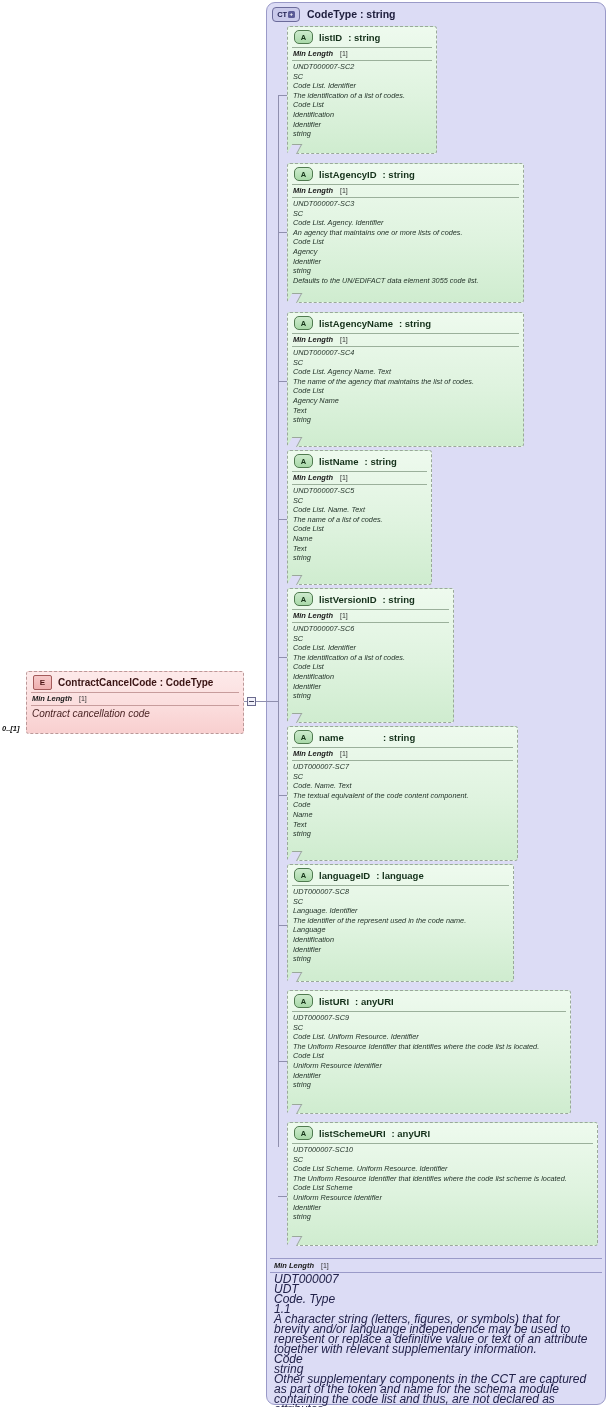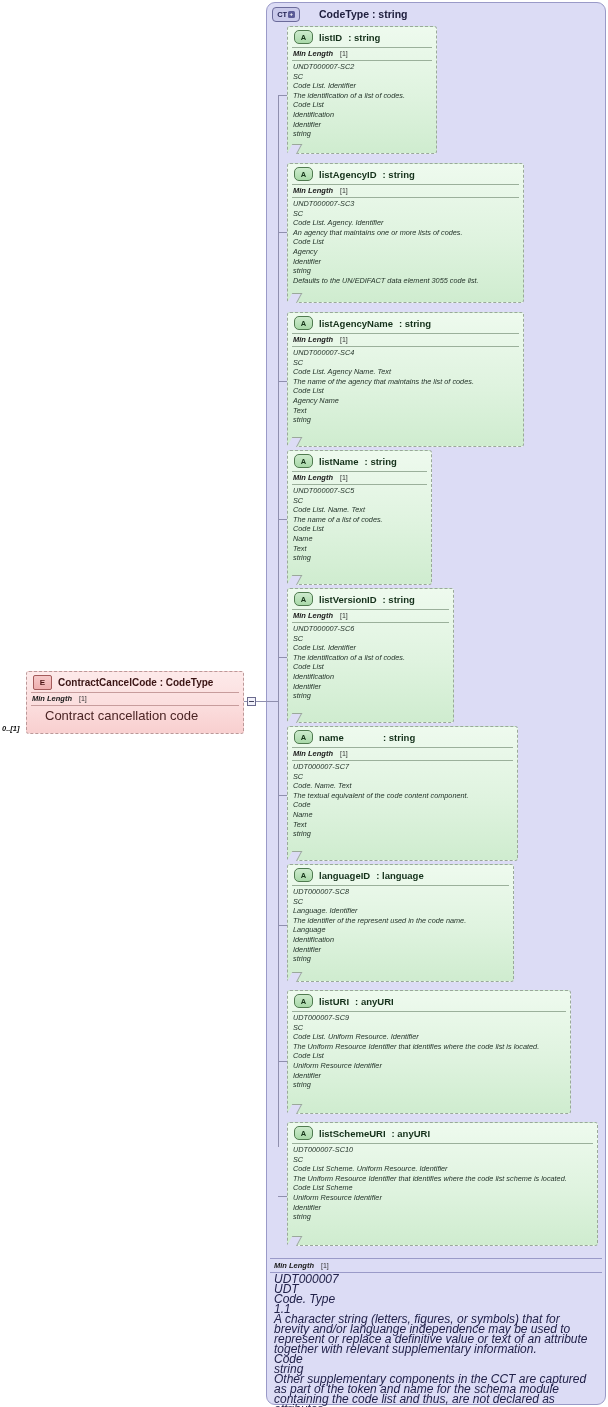--- a/index.html
+++ b/index.html
@@ -10,21 +10,21 @@
   }
 
   
   #ct-container{
     position:absolute;left:266px;top:2px;width:340px;height:1403px;
     background:#dcdcf5;border:1px solid #9a9ac8;border-radius:9px;
     box-sizing:border-box;
   }
   #ct-header{
     position:absolute;left:272px;top:4px;height:20px;
-    display:flex;align-items:center;gap:19px;
+    display:flex;align-items:center;gap:7px;
   }
   .ct-badge{
     display:inline-flex;align-items:center;justify-content:center;
     width:26px;height:13px;border:1px solid #6b6b9a;border-radius:4px;
     background:#c9c9ea;font-size:7.5px;font-weight:bold;color:#1b1b4a;
     letter-spacing:-0.3px;
   }
   .ct-badge .plus{
     display:inline-block;width:7px;height:7px;margin-left:1px;
     border-radius:1.5px;background:#5a5a96;color:#fff;font-size:6px;
@@ -76,21 +76,21 @@
     background:linear-gradient(to bottom,#fdeaea 0%,#fbdcdc 60%,#f8cfcf 100%);
   }
   #el-box .e-badge{
     display:inline-flex;align-items:center;justify-content:center;
     width:17px;height:13px;border:1px solid #a35a5a;border-radius:2px;
     background:linear-gradient(to bottom,#f6c9c9,#eeaeae);
     font-size:8px;font-weight:bold;color:#4a1414;
   }
   #el-box .e-title{font-size:10px;font-weight:bold;color:#3a1414;white-space:nowrap;}
   #el-sep{height:1px;background:#c79c9c;margin:0 4px;}
-  #el-doc{padding:2px 18px;font-size:13px;color:#4a2424;}
+  #el-doc{padding:2px 5px;font-style:italic;font-size:10px;color:#4a2424;}
   #el-card{
     position:absolute;left:2px;top:724px;font-size:7.5px;font-style:italic;
     font-weight:bold;color:#111;
   }
 
   
   #expander{
     position:absolute;left:247px;top:697px;width:9px;height:9px;
     box-sizing:border-box;border:1px solid #6b6b8e;background:#f2f2fb;
   }

